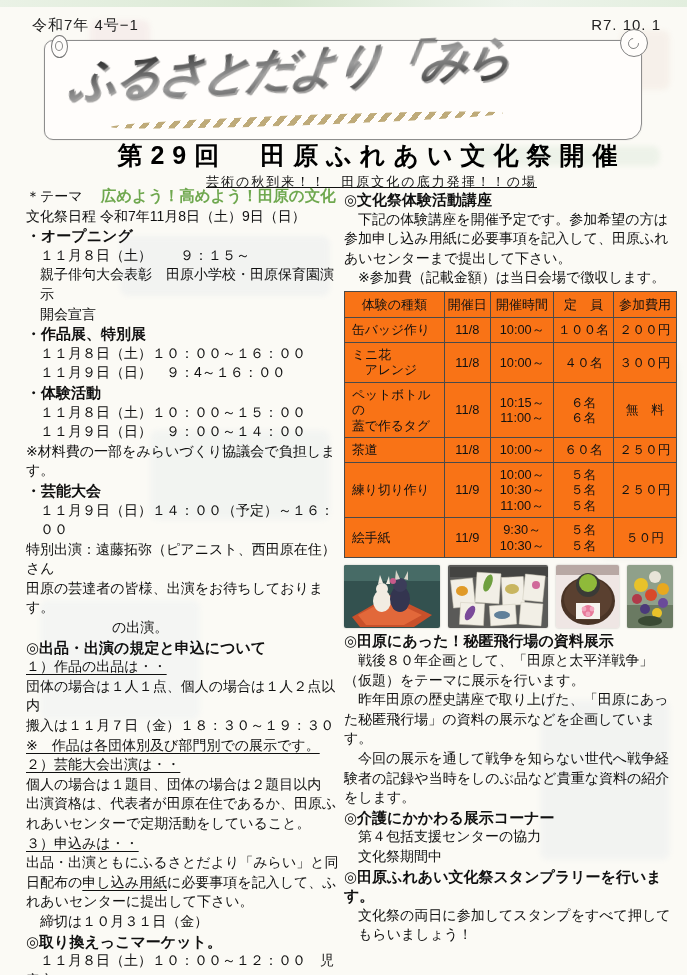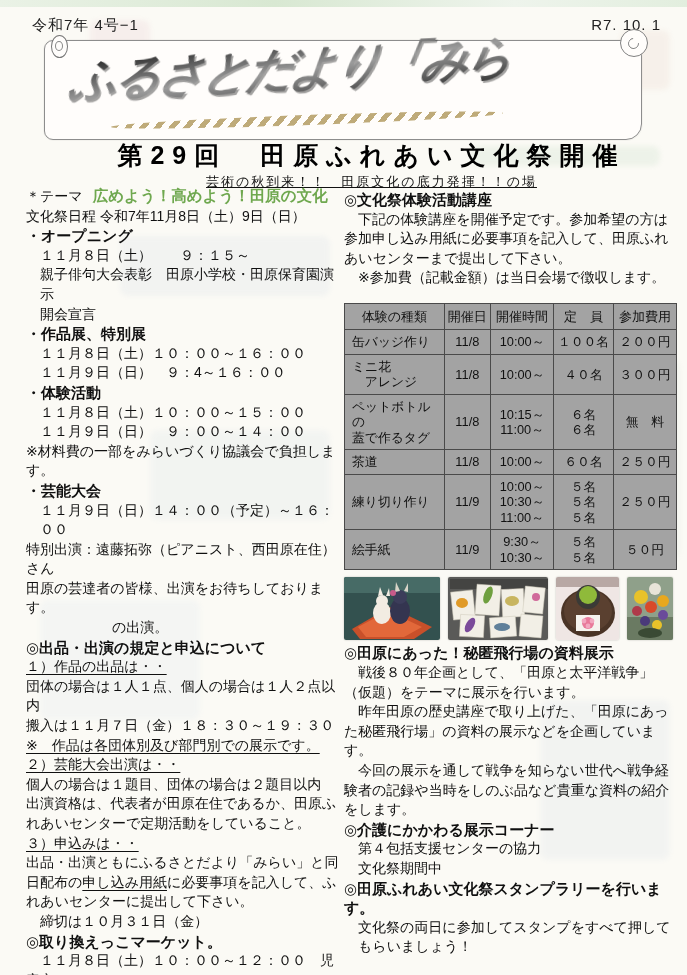--- a/index.html
+++ b/index.html
@@ -37,29 +37,29 @@
   .pub .l{text-align:left;padding-left:6px;}
   
   .headline{position:absolute;top:139px;left:0;width:100%;text-align:center;margin-left:28px;}
   .h-title{font-size:25px;font-weight:bold;letter-spacing:8px;color:#000;}
   .h-sub{font-size:13px;letter-spacing:2px;margin-top:1px;color:#111;text-decoration:underline;}
   
   .col{position:absolute;font-size:14px;line-height:19.6px;color:#101010;}
   .col-left{left:26px;top:186px;width:317px;}
   .col-right{left:344px;top:190px;width:333px;}
   .sec-head{font-weight:bold;font-size:15px;}
-  .theme-row{display:flex;gap:10px;align-items:baseline;}
+  .theme-row{display:flex;gap:18px;align-items:baseline;}
   .theme{font-weight:bold;font-size:15.5px;}
   .ind{padding-left:14px;}
   .ind2{padding-left:86px;}
   .u{text-decoration:underline;text-underline-offset:3px;text-decoration-thickness:1px;}
   p{margin:0;}
   
-  table.kouza{border-collapse:collapse;width:100%;table-layout:fixed;margin-top:15px;
-    font-size:12.8px;background:#a3a3a3;}
+  table.kouza{border-collapse:collapse;width:100%;table-layout:fixed;margin-top:3px;
+    font-size:12.8px;background:#f97316;}
   table.kouza th,table.kouza td{border:1px solid #4a4a4a;padding:4px 2px;text-align:center;
     white-space:pre-line;line-height:15.5px;color:#111;font-weight:normal;}
   table.kouza th{font-size:13px;padding:5px 2px;}
   table.kouza td:first-child{text-align:left;padding-left:7px;}
   
   .photos{display:flex;gap:8px;margin-top:7px;height:63px;}
   .photos svg{border-radius:2px;box-shadow:0 0 2px rgba(0,0,0,.25);}
   .mt{margin-top:3px;}
 </style>
 </head>

